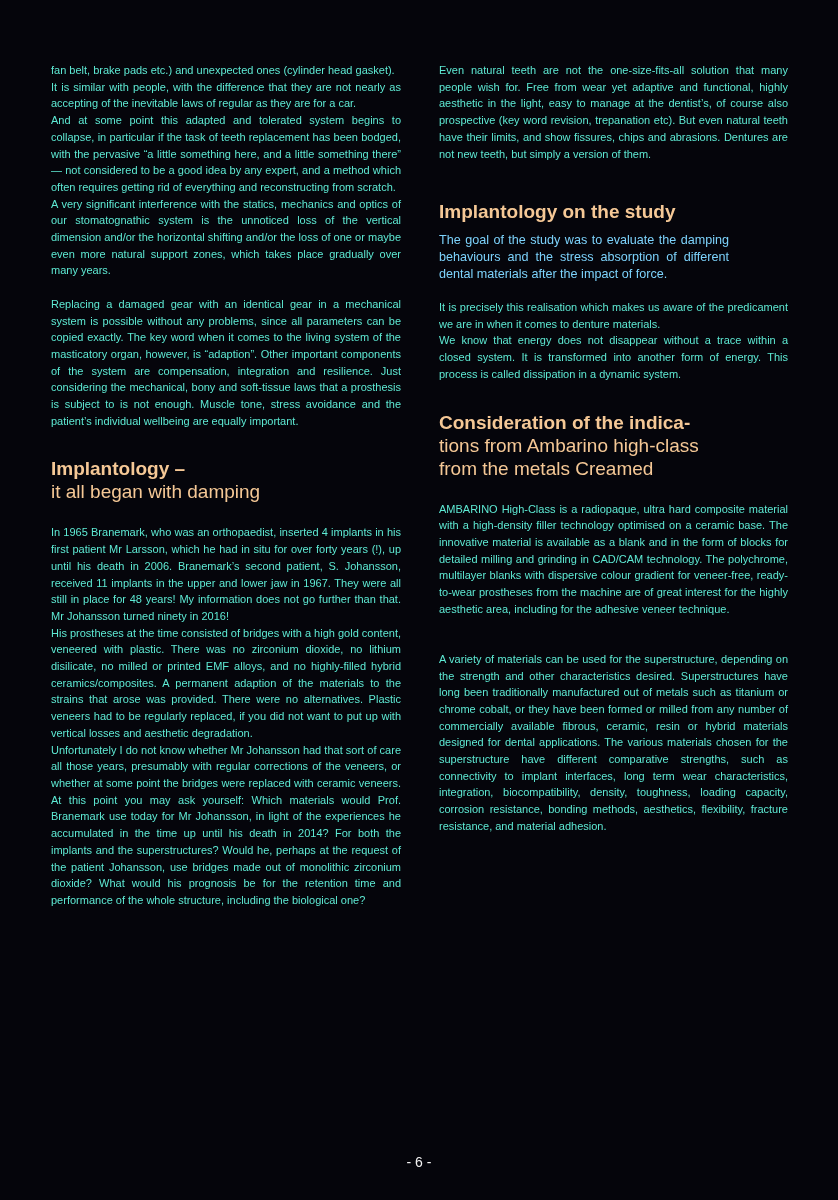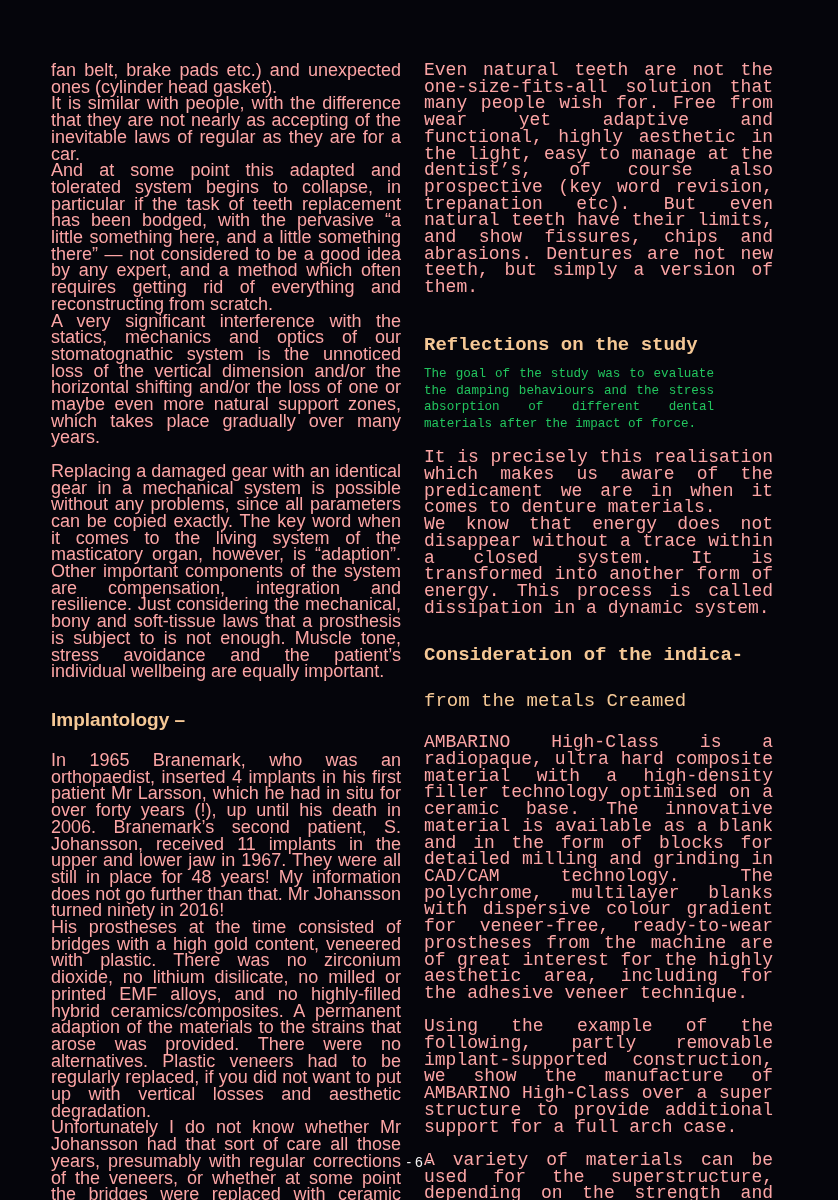--- a/index.html
+++ b/index.html
@@ -2,67 +2,67 @@
 <html><head>
 <meta charset="utf-8">
 <style>
   html, body { margin:0; padding:0; }
   body {
     width:838px; height:1200px; background:#05050b; color:#ffffff;
     font-family:"Liberation Sans", sans-serif; position:relative; overflow:hidden;
   }
   .col { position:absolute; top:62px; }
   .left { left:51px; width:350px; }
-  .right { left:424px; width:349px;font-family:Liberation Mono, monospace; }
-  p { margin:0; font-size:18px; line-height:16.7px; text-align:justify; color:#fca5a5; }
+  .right { left:439px; width:349px; }
+  p { margin:0; font-size:11px; line-height:16.7px; text-align:justify; color:#5eead4; }
   .gap { height:16.7px; }
   .h { color:#f5c896; font-size:19px; line-height:23px; margin:0; }
   .h b { font-weight:bold; }
   .h span { font-weight:normal; }
-  .lead { color:#22c55e; font-size:12.6px; line-height:16.7px; width:290px; text-align:justify; margin:0; }
+  .lead { color:#7dd3fc; font-size:12.6px; line-height:16.7px; width:290px; text-align:justify; margin:0; }
   .pageno { position:absolute; top:1154px; left:0; width:838px; text-align:center; font-size:14px; color:#f2f2f2; }
 </style>
 </head>
 <body>
 
 <div class="col left">
   <p>fan belt, brake pads etc.) and unexpected ones (cylinder head gasket).</p>
   <p>It is similar with people, with the difference that they are not nearly as accepting of the inevitable laws of regular as they are for a car.</p>
   <p>And at some point this adapted and tolerated system begins to collapse, in particular if the task of teeth replacement has been bodged, with the pervasive “a little something here, and a little something there” — not considered to be a good idea by any expert, and a method which often requires getting rid of everything and reconstructing from scratch.</p>
   <p>A very significant interference with the statics, mechanics and optics of our stomatognathic system is the unnoticed loss of the vertical dimension and/or the horizontal shifting and/or the loss of one or maybe even more natural support zones, which takes place gradually over many years.</p>
   <div class="gap"></div>
   <p>Replacing a damaged gear with an identical gear in a mechanical system is possible without any problems, since all parameters can be copied exactly. The key word when it comes to the living system of the masticatory organ, however, is “adaption”. Other important components of the system are compensation, integration and resilience. Just considering the mechanical, bony and soft-tissue laws that a prosthesis is subject to is not enough. Muscle tone, stress avoidance and the patient’s individual wellbeing are equally important.</p>
   <div style="height:28px"></div>
   <div class="h">
     <b>Implantology –</b><br>
+    <span>it all began with damping</span>
   </div>
   <div style="height:21px"></div>
   <p>In 1965 Branemark, who was an orthopaedist, inserted 4 implants in his first patient Mr Larsson, which he had in situ for over forty years (!), up until his death in 2006. Branemark’s second patient, S. Johansson, received 11 implants in the upper and lower jaw in 1967. They were all still in place for 48 years! My information does not go further than that. Mr Johansson turned ninety in 2016!</p>
   <p>His prostheses at the time consisted of bridges with a high gold content, veneered with plastic. There was no zirconium dioxide, no lithium disilicate, no milled or printed EMF alloys, and no highly-filled hybrid ceramics/composites. A permanent adaption of the materials to the strains that arose was provided. There were no alternatives. Plastic veneers had to be regularly replaced, if you did not want to put up with vertical losses and aesthetic degradation.</p>
   <p>Unfortunately I do not know whether Mr Johansson had that sort of care all those years, presumably with regular corrections of the veneers, or whether at some point the bridges were replaced with ceramic veneers. At this point you may ask yourself: Which materials would Prof. Branemark use today for Mr Johansson, in light of the experiences he accumulated in the time up until his death in 2014?  For both the implants and the superstructures? Would he, perhaps at the request of the patient Johansson, use bridges made out of monolithic zirconium dioxide? What would his prognosis be for the retention time and performance of the whole structure, including the biological one?</p>
 </div>
 
 <div class="col right">
   <p>Even natural teeth are not the one-size-fits-all solution that many people wish for. Free from wear yet adaptive and functional, highly aesthetic in the light, easy to manage at the dentist’s, of course also prospective (key word revision, trepanation etc). But even natural teeth have their limits, and show fissures, chips and abrasions. Dentures are not new teeth, but simply a version of them.</p>
   <div style="height:38px"></div>
   <div class="h">
-    <b>Reflections on the study</b>
+    <b>Implantology on the study</b>
   </div>
   <div style="height:9px"></div>
   <p class="lead">The goal of the study was to evaluate the damping behaviours and the stress absorption of different dental materials after the impact of force.</p>
   <div class="gap"></div>
   <p>It is precisely this realisation which makes us aware of the predicament we are in when it comes to denture materials.</p>
   <p>We know that energy does not disappear without a trace within a closed system. It is transformed into another form of energy. This process is called dissipation in a dynamic system.</p>
   <div style="height:28px"></div>
   <div class="h">
     <b>Consideration of the indica-</b><br>
-    <br>
+    <span>tions from Ambarino high-class</span><br>
     <span>from the metals Creamed</span>
   </div>
   <div style="height:21px"></div>
   <p>AMBARINO High-Class is a radiopaque, ultra hard composite material with a high-density filler technology optimised on a ceramic base. The innovative material is available as a blank and in the form of blocks for detailed milling and grinding in CAD/CAM technology.  The polychrome, multilayer blanks with dispersive colour gradient for veneer-free, ready-to-wear prostheses from the machine are of great interest for the highly aesthetic area, including for the adhesive veneer technique.</p>
   <div class="gap"></div>
-  <p>Using the example of the following, partly removable implant-supported construction, we show the manufacture of AMBARINO High-Class over a super structure to provide additional support for a full arch case.</p>
   <div class="gap"></div>
   <p>A variety of materials can be used for the superstructure, depending on the strength and other characteristics desired.  Superstructures have long been traditionally manufactured out of metals such as titanium or chrome cobalt, or they have been formed or milled from any number of commercially available fibrous, ceramic, resin or hybrid materials designed for dental applications.  The various materials chosen for the superstructure have different comparative strengths, such as connectivity to implant interfaces, long term wear characteristics, integration, biocompatibility, density, toughness, loading capacity, corrosion resistance, bonding methods, aesthetics, flexibility, fracture resistance, and material adhesion.</p>
 </div>
 
 <div class="pageno">- 6 -</div>
 
 </body></html>

